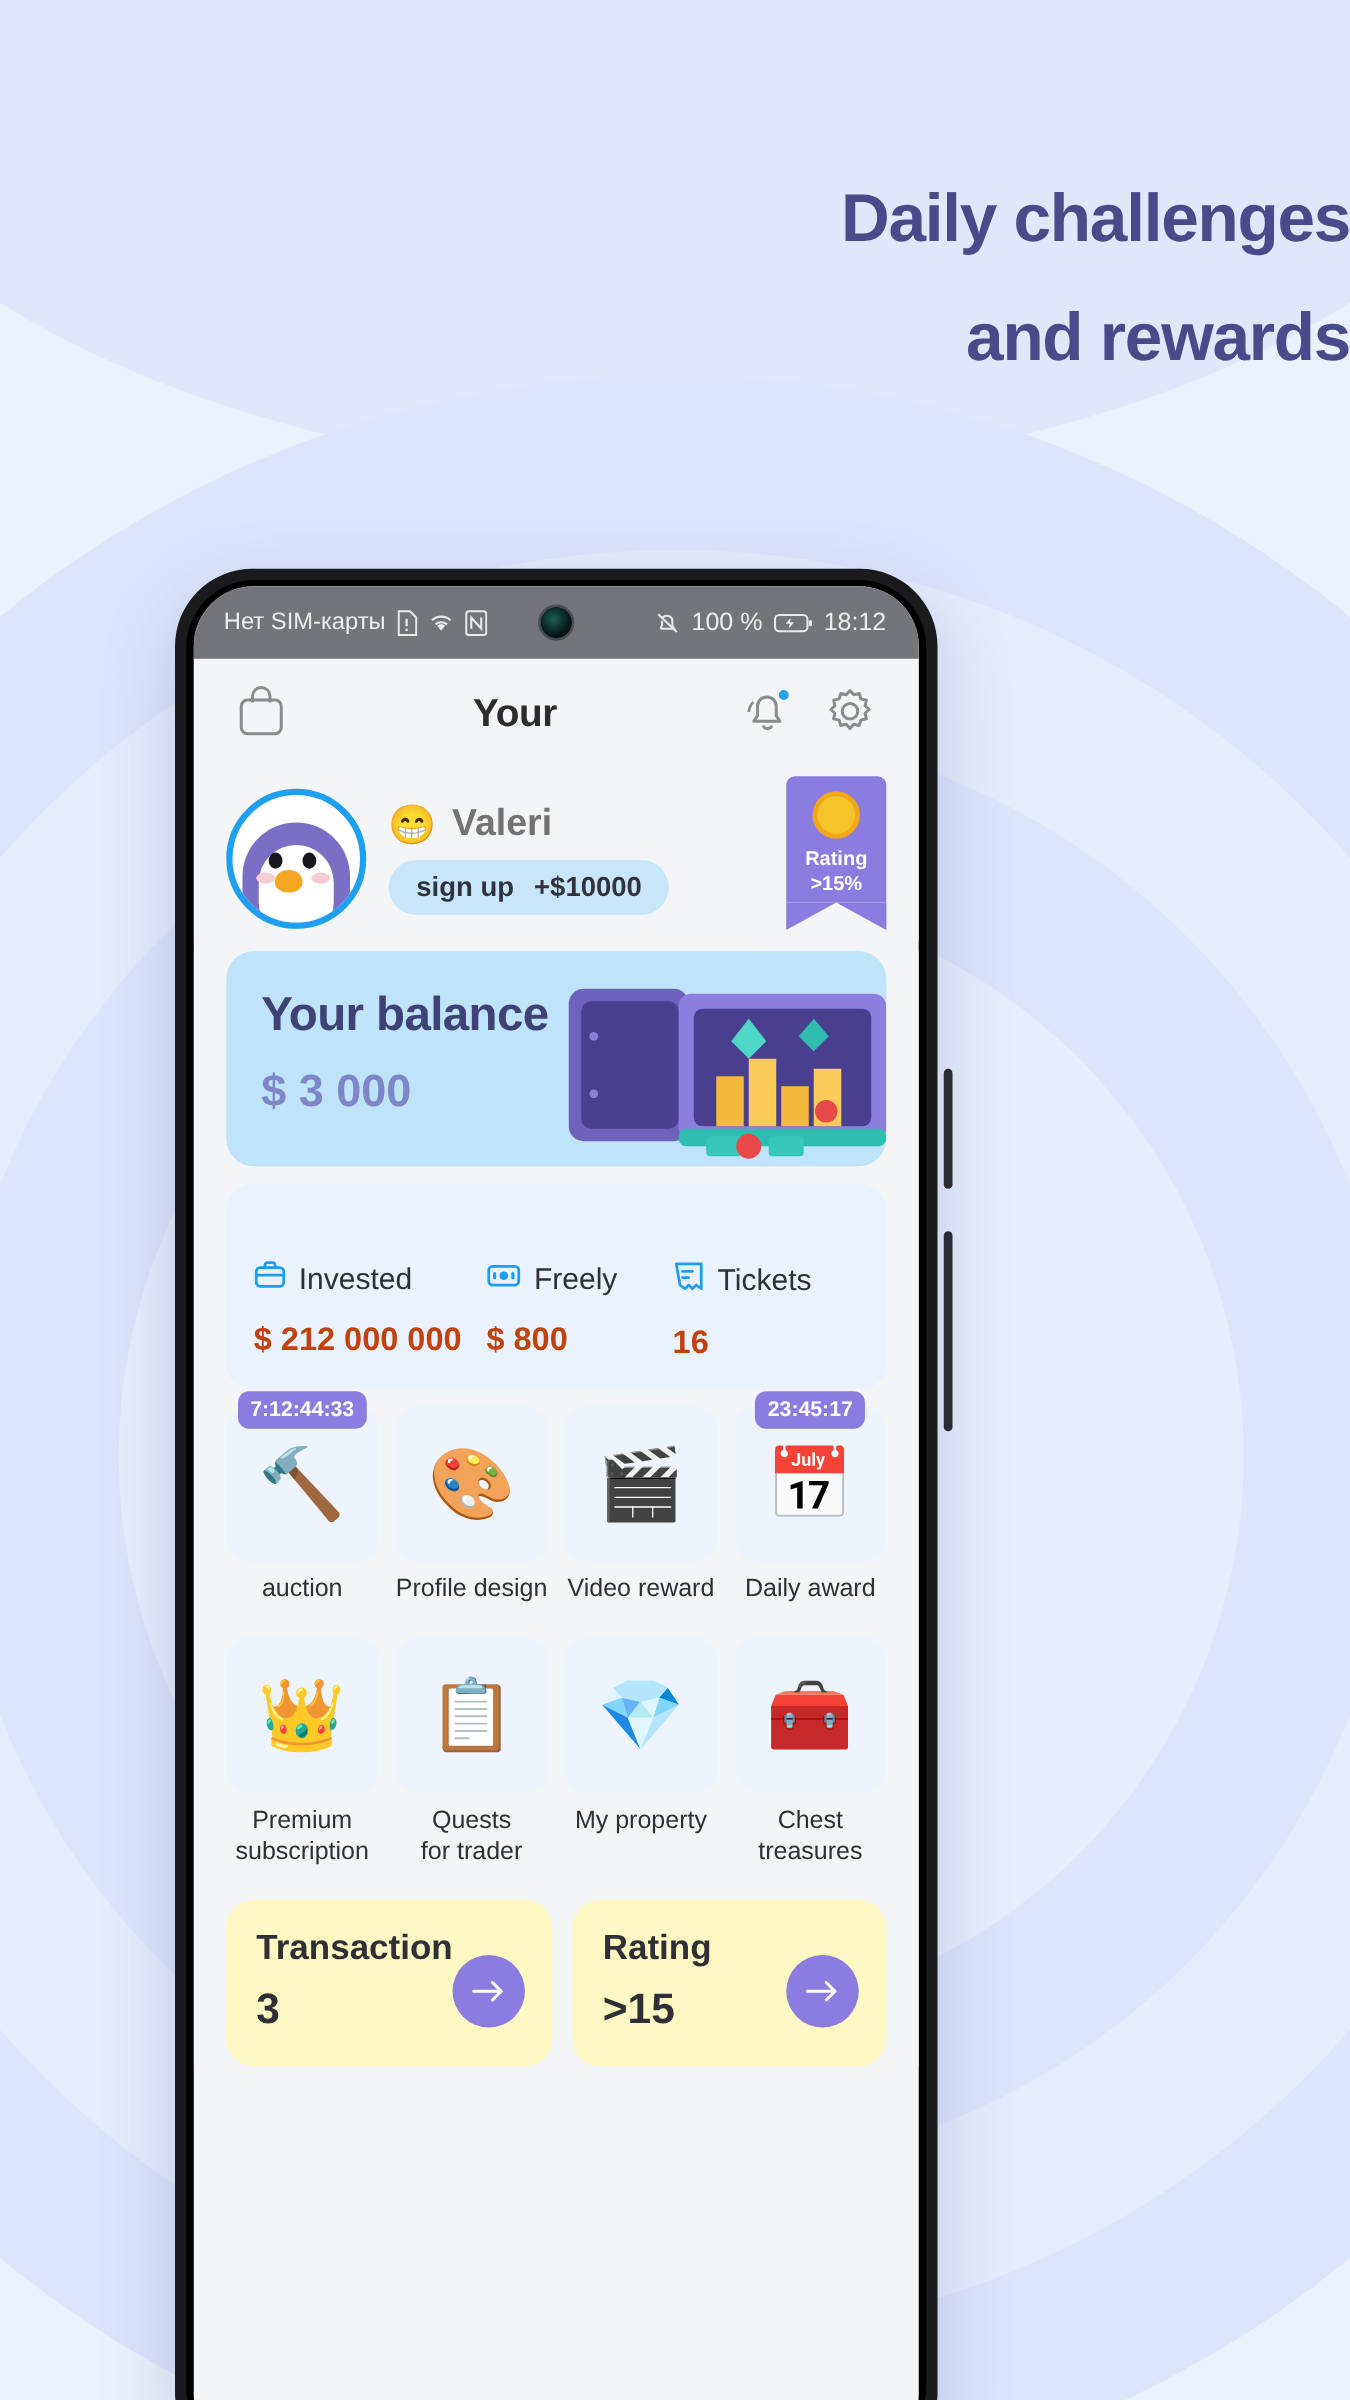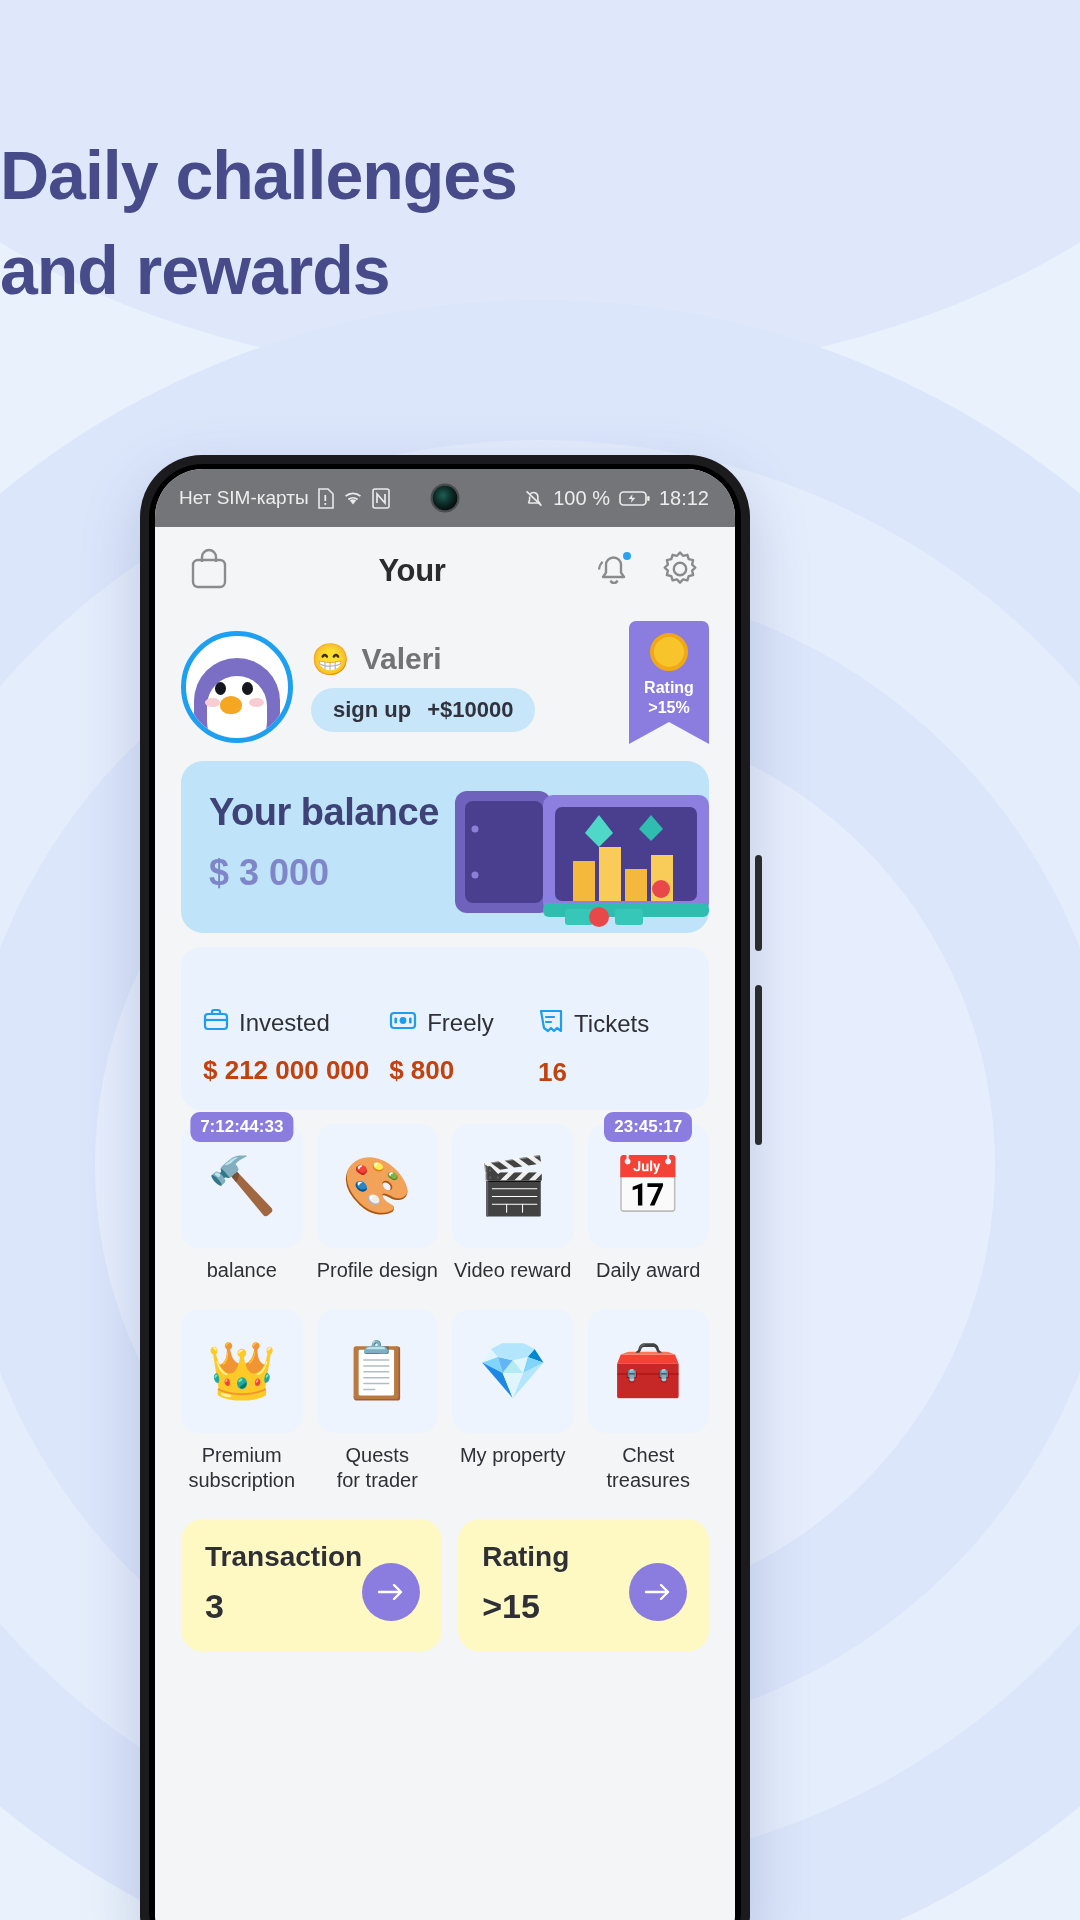--- a/index.html
+++ b/index.html
@@ -21,24 +21,24 @@
   .arc4 { width: 900px;  height: 900px;  left: 95px;  top: 715px; background: #e6eefd; }
   .arc-top {
     position: absolute; width: 1500px; height: 900px;
     left: -210px; top: -520px; border-radius: 50%;
     background: #dfe8fb;
   }
 
   
   .headline {
     position: absolute; top: 128px; left: 0; width: 1080px;
-    text-align: left;
+    text-align: right;
     color: #474b89;
-    font-size: 68px; line-height: 95px;
-    font-weight: bold; letter-spacing: -1px;
+    font-size: 54px; line-height: 95px;
+    font-weight: bold; letter-spacing: -1px; padding-left: 44px;
   }
   .headline .l2 { display: block; }
 
   
   .phone {
     position: absolute; left: 140px; top: 455px;
     width: 610px; height: 1500px;
     background: #1b1b1d;
     border-radius: 62px 62px 40px 40px;
     box-shadow: 0 22px 60px rgba(60,70,130,.22);
@@ -440,21 +440,21 @@
               <span>Tickets</span>
             </div>
             <div class="stat-value">16</div>
           </div>
         </div>
 
         <div class="grid">
           <div class="tile">
             <div class="timer-chip">7:12:44:33</div>
             <div class="tile-box">🔨</div>
-            <div class="tile-label">balance</div>
+            <div class="tile-label">auction</div>
           </div>
           <div class="tile">
             <div class="tile-box">🎨</div>
             <div class="tile-label">Profile design</div>
           </div>
           <div class="tile">
             <div class="tile-box">🎬</div>
             <div class="tile-label">Video reward</div>
           </div>
           <div class="tile">

